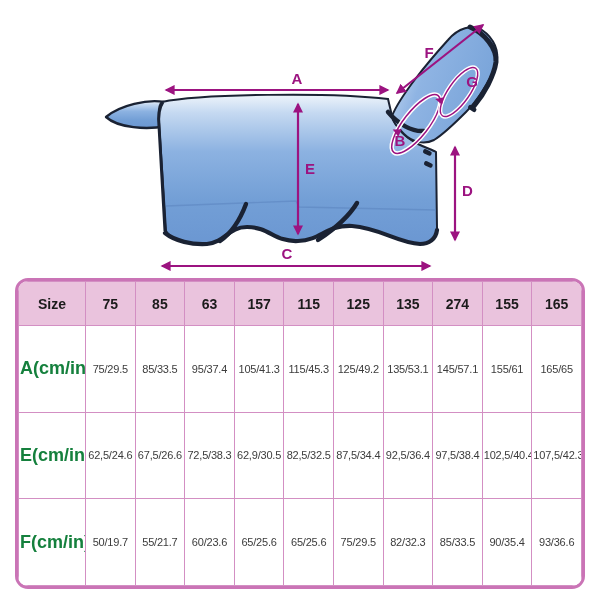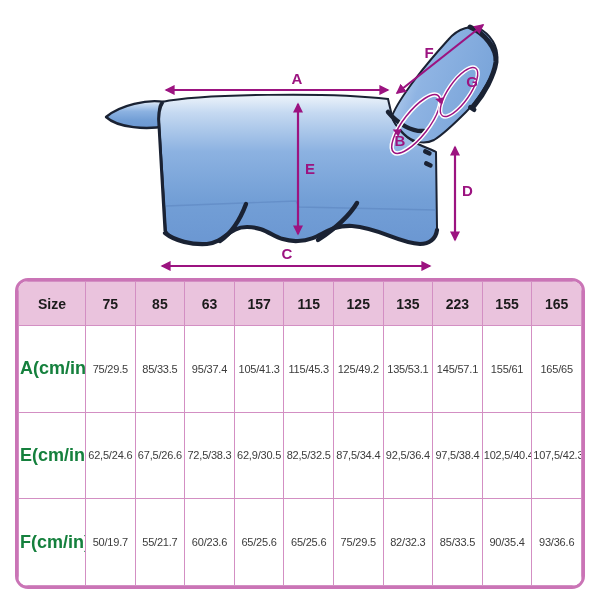--- a/index.html
+++ b/index.html
@@ -125,21 +125,21 @@
     <thead>
       <tr>
           <th>Size</th>
           <th>75</th>
           <th>85</th>
           <th>63</th>
           <th>157</th>
           <th>115</th>
           <th>125</th>
           <th>135</th>
-          <th>223</th>
+          <th>274</th>
           <th>155</th>
           <th>165</th>
         </tr>
     </thead>
     <tbody>
         <tr>
           <th>A(cm/in)</th>
           <td>75/29.5</td>
           <td>85/33.5</td>
           <td>95/37.4</td>

